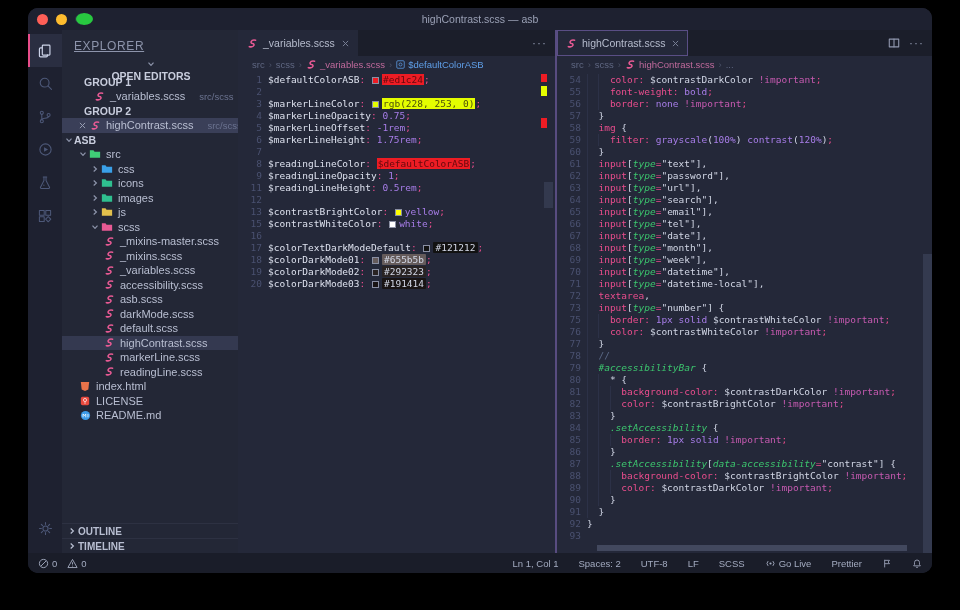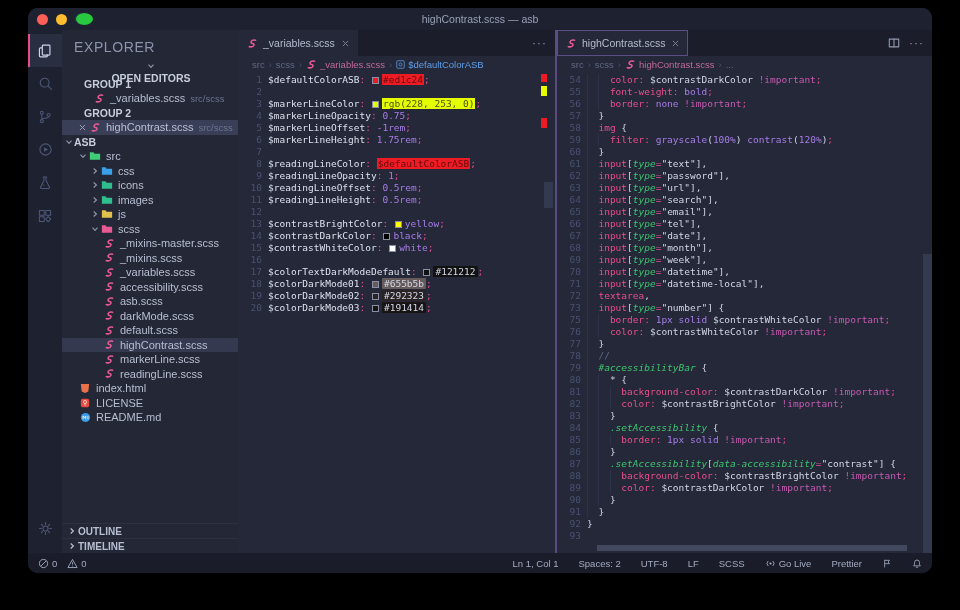--- a/index.html
+++ b/index.html
@@ -19,28 +19,28 @@
   
   .main { flex:1; display:flex; min-height:0; }
   
   .activitybar { width:34px; background:#1e2130; display:flex; flex-direction:column; align-items:center; padding-top:4px; }
   .ab-item { width:34px; height:33px; display:flex; align-items:center; justify-content:center;
              color:#4d5878; cursor:pointer; }
   .ab-item.active { color:#ccd3e8; background:#2a2e41; box-shadow:inset 2px 0 0 #e84d8a; }
   .ab-bottom { margin-top:auto; margin-bottom:8px; }
   
   .sidebar { width:176px; background:#232736; display:flex; flex-direction:column; font-size:11px; color:#aab0c4; }
-  .sb-title { padding:9px 0 7px 12px; font-size:14px; letter-spacing:.6px; color:#8d94ab; }
+  .sb-title { padding:9px 0 7px 12px; font-size:12px; letter-spacing:.6px; color:#8d94ab;text-decoration:underline; }
   .sb-scroll { flex:1; overflow:hidden; }
   .row { height:14.5px; display:flex; align-items:center; white-space:nowrap; cursor:pointer; }
   .row .chev { width:10px; display:inline-flex; justify-content:center; color:#8d94ab; flex:0 0 10px; }
   .row .fico { display:inline-flex; width:14px; justify-content:center; margin-right:4px; flex:0 0 14px; }
   .row .lbl { color:#b9bfd2; }
   .row.bold .lbl { font-weight:bold; color:#c8cddd; font-size:10.5px; }
-  .row .detail { color:#6b7390; font-size:9.5px; margin-left:5px; }
+  .row .detail { color:#6b7390; font-size:9.5px; margin-left:14px; }
   .row.selected { background:#3a3f58; }
   .row.tree-selected { background:#343950; }
   .row .closex { width:12px; display:inline-flex; justify-content:center; color:#9aa1b6; flex:0 0 12px; }
   .bottom-panels { flex:0 0 auto; }
   .panel-row { height:15px; display:flex; align-items:center; border-top:1px solid #2d3142;
                font-weight:bold; font-size:10px; color:#b9bfd2; cursor:pointer; padding-left:4px; }
   .panel-row .chev { width:12px; display:inline-flex; justify-content:center; }
   
   .editors { flex:1; display:flex; min-width:0; }
   .group { display:flex; flex-direction:column; min-width:0; position:relative; background:#242839; }
@@ -514,25 +514,23 @@
         <div class="code">
             <div class="cl"><span class="ln">1</span><span class="ct"><span class="vr">$defaultColorASB</span><span class="pr">: </span><span class="sw" style="background: rgb(237, 28, 36);"></span><span class="hlr">#ed1c24</span><span class="pr">;</span></span></div>
             <div class="cl"><span class="ln">2</span><span class="ct"></span></div>
             <div class="cl"><span class="ln">3</span><span class="ct"><span class="vr">$markerLineColor</span><span class="pr">: </span><span class="sw" style="background: rgb(228, 253, 0);"></span><span class="hly">rgb(228, 253, 0)</span><span class="pr">;</span></span></div>
             <div class="cl"><span class="ln">4</span><span class="ct"><span class="vr">$markerLineOpacity</span><span class="pr">: </span><span class="va">0.75</span><span class="pr">;</span></span></div>
             <div class="cl"><span class="ln">5</span><span class="ct"><span class="vr">$markerLineOffset</span><span class="pr">: </span><span class="va">-1rem</span><span class="pr">;</span></span></div>
             <div class="cl"><span class="ln">6</span><span class="ct"><span class="vr">$markerLineHeight</span><span class="pr">: </span><span class="va">1.75rem</span><span class="pr">;</span></span></div>
             <div class="cl"><span class="ln">7</span><span class="ct"></span></div>
             <div class="cl"><span class="ln">8</span><span class="ct"><span class="vr">$readingLineColor</span><span class="pr">: </span><span class="hlr">$defaultColorASB</span><span class="pr">;</span></span></div>
             <div class="cl"><span class="ln">9</span><span class="ct"><span class="vr">$readingLineOpacity</span><span class="pr">: </span><span class="va">1</span><span class="pr">;</span></span></div>
-            <div class="cl"><span class="ln">10</span><span class="ct"><span class="vr">$readingLineOffset</span><span class="pr">: </span><span class="va">0.5rem</span><span class="pr">;</span></span></div>
             <div class="cl"><span class="ln">11</span><span class="ct"><span class="vr">$readingLineHeight</span><span class="pr">: </span><span class="va">0.5rem</span><span class="pr">;</span></span></div>
             <div class="cl"><span class="ln">12</span><span class="ct"></span></div>
             <div class="cl"><span class="ln">13</span><span class="ct"><span class="vr">$contrastBrightColor</span><span class="pr">: </span><span class="sw" style="background: rgb(255, 255, 0);"></span><span class="va">yellow</span><span class="pr">;</span></span></div>
-            <div class="cl"><span class="ln">14</span><span class="ct"><span class="vr">$contrastDarkColor</span><span class="pr">: </span><span class="sw" style="background: rgb(0, 0, 0);"></span><span class="va">black</span><span class="pr">;</span></span></div>
             <div class="cl"><span class="ln">15</span><span class="ct"><span class="vr">$contrastWhiteColor</span><span class="pr">: </span><span class="sw" style="background: rgb(255, 255, 255);"></span><span class="va">white</span><span class="pr">;</span></span></div>
             <div class="cl"><span class="ln">16</span><span class="ct"></span></div>
             <div class="cl"><span class="ln">17</span><span class="ct"><span class="vr">$colorTextDarkModeDefault</span><span class="pr">: </span><span class="sw" style="background: rgb(18, 18, 18);"></span><span class="pl chip" style="background: rgb(18, 18, 18);">#121212</span><span class="pr">;</span></span></div>
             <div class="cl"><span class="ln">18</span><span class="ct"><span class="vr">$colorDarkMode01</span><span class="pr">: </span><span class="sw" style="background: rgb(101, 91, 91);"></span><span class="pl chip" style="background: rgb(101, 91, 91);">#655b5b</span><span class="pr">;</span></span></div>
             <div class="cl"><span class="ln">19</span><span class="ct"><span class="vr">$colorDarkMode02</span><span class="pr">: </span><span class="sw" style="background: rgb(41, 35, 35);"></span><span class="pl chip" style="background: rgb(41, 35, 35);">#292323</span><span class="pr">;</span></span></div>
             <div class="cl"><span class="ln">20</span><span class="ct"><span class="vr">$colorDarkMode03</span><span class="pr">: </span><span class="sw" style="background: rgb(25, 20, 20);"></span><span class="pl chip" style="background: rgb(25, 20, 20);">#191414</span><span class="pr">;</span></span></div>
             <div class="ovr-mark" style="background: rgb(237, 28, 36); top: 2px; height: 8px;"></div>
             <div class="ovr-mark" style="background: rgb(228, 253, 0); top: 14px; height: 10px;"></div>
             <div class="ovr-mark" style="background: rgb(237, 28, 36); top: 46px; height: 10px;"></div>
             <div class="ovr-thumb" style="top: 110px; height: 26px;"></div>

